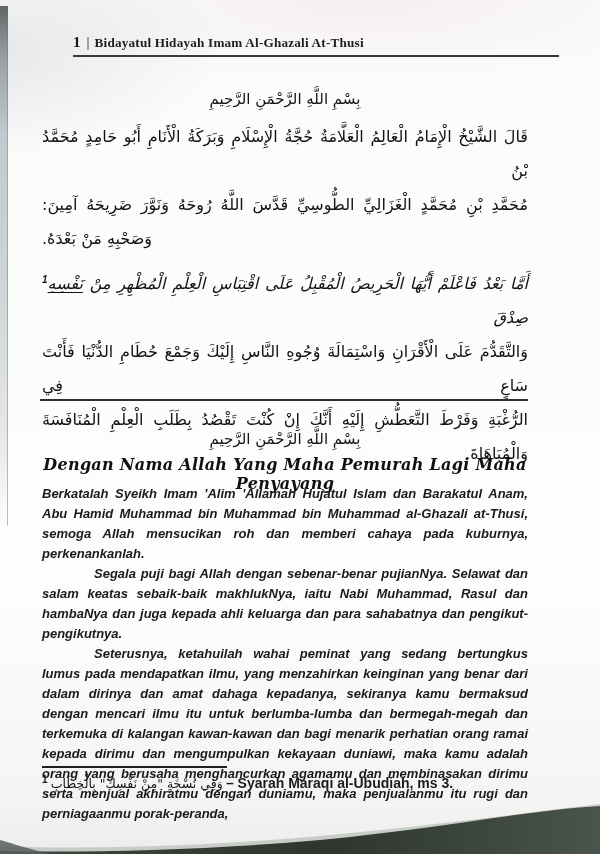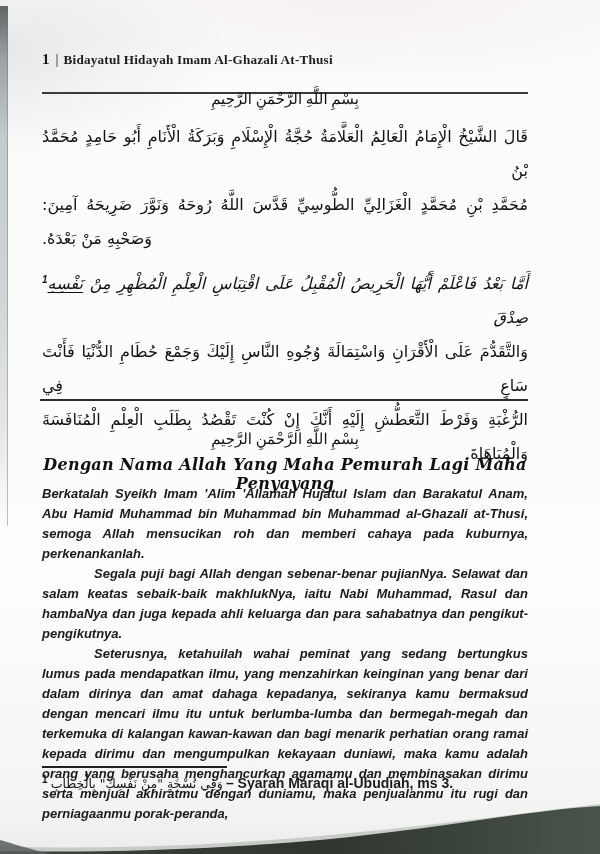--- a/index.html
+++ b/index.html
@@ -13,30 +13,30 @@
   }
   
   .left-edge{
     position:absolute;left:0;top:6px;width:7px;height:520px;
     background:linear-gradient(180deg,#606567 0%,#9aa1a5 10%,#c3cacd 25%,#ccd2d5 50%,#e2e6e7 80%,rgba(230,233,234,0) 100%);
     border-right:1px solid rgba(110,116,120,0.45);
   }
   .content{position:absolute;left:42px;width:486px;}
 
   
-  .page-header{top:50px;height:22px;border-bottom:2px solid #3a3a3a;padding-bottom:20px;
-    font-family:"Liberation Serif",serif;white-space:nowrap;}
+  .page-header{top:33px;height:22px;border-bottom:2px solid #3a3a3a;padding-bottom:0;
+    font-family:"Liberation Serif",serif;white-space:nowrap;margin-left:31px;}
   .page-num{font-weight:700;font-size:15px;}
   .header-bar{font-weight:400;font-size:15px;padding:0 5px 0 6px;color:#222;}
   .book-title{font-weight:700;font-size:13.2px;letter-spacing:0.2px;color:#1d1d1d;}
 
   
   .arabic{top:84px;}
   .ar{font-family:"DejaVu Sans",sans-serif;color:#121212;}
-  .ar-center{direction:rtl;text-align:center;font-size:15px;line-height:30px;font-family:Liberation Serif, serif;}
+  .ar-center{direction:rtl;text-align:center;font-size:15px;line-height:30px;}
   .ar-line{direction:rtl;text-align:justify;text-align-last:justify;font-size:16px;line-height:34px;}
   .ar-line-left{direction:rtl;text-align:left;text-align-last:left;font-size:16px;line-height:34px;}
   .gap-top{margin-top:7px;font-style:italic;}
   .u{text-decoration:underline;text-underline-offset:3px;}
   .fn-sup{font-size:10px;vertical-align:super;font-family:"Liberation Sans",sans-serif;font-weight:700;}
 
   
   .mid-divider{position:absolute;left:40px;width:488px;top:399px;border-top:2.5px solid #2d2d2d;}
 
   

